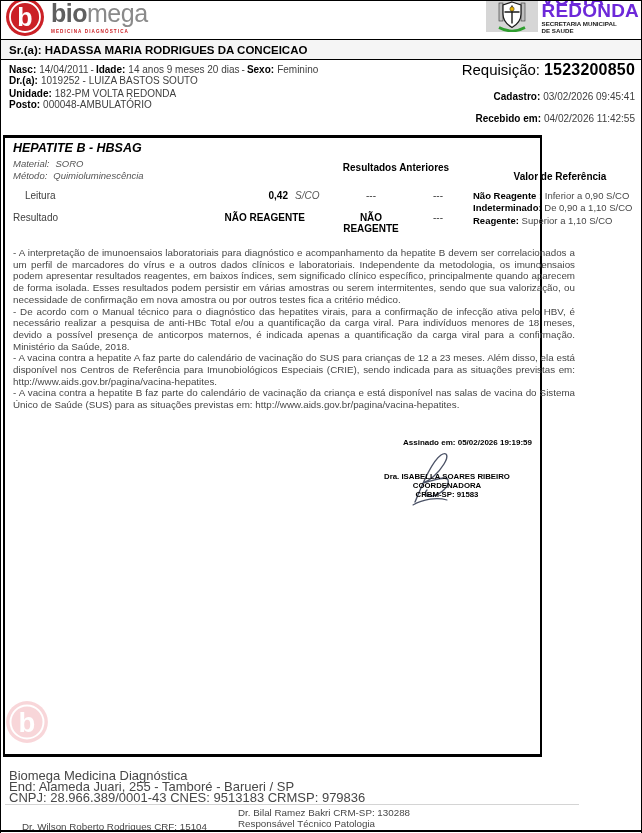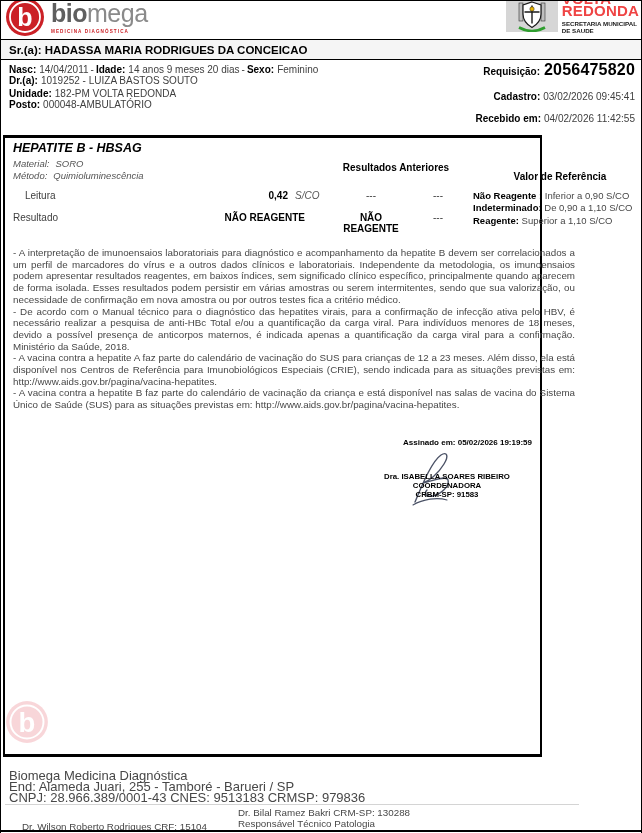--- a/index.html
+++ b/index.html
@@ -14,30 +14,30 @@
   .lbl{font-weight:bold;color:#000;margin-right:3px;}
   .sep{margin:0 2px;}
   
   .brand{left:4px;top:-4px;display:flex;align-items:flex-start;}
   .brand-text{margin-left:6px;margin-top:4px;line-height:1;}
   .brand-name{font-size:25px;letter-spacing:-0.5px;color:#8a8a8a;}
   .brand-name .bn-bold{font-weight:bold;color:#5f5f5f;}
   .brand-tag{font-size:4.6px;color:#cb2026;letter-spacing:1.1px;margin-top:4px;font-weight:bold;}
   .muni{right:2px;top:0;display:flex;align-items:flex-start;}
   .muni-text{margin-left:4px;line-height:1;position:relative;top:-8px;}
-  .muni-city{font-size:15px;font-weight:800;color:#ef4444;letter-spacing:0.2px;line-height:12px;}
+  .muni-city{font-size:19px;font-weight:800;color:#6d28d9;letter-spacing:0.2px;line-height:12px;}
   .muni-dept{font-size:6.2px;font-weight:bold;color:#1a1a1a;margin-top:3px;line-height:7px;}
   
   .name-bar{left:0;top:38px;width:640px;height:21px;background:#f5f5f5;
     border-top:1px solid #000;border-bottom:1px solid #000;box-sizing:border-box;
     display:flex;align-items:center;padding-left:8px;}
   .name-bar .txt{font-size:11.5px;font-weight:bold;color:#000;}
   .info{font-size:10px;}
   .req-row{display:flex;align-items:baseline;justify-content:flex-end;}
-  .req-label{font-size:10px;font-weight:bold;color:#000;margin-right:4px;margin-left:20px;}
+  .req-label{font-size:15px;font-weight:normal;color:#000;margin-right:4px;margin-left:20px;}
   .req-num{font-size:16px;font-weight:bold;color:#000;letter-spacing:0.2px;}
   .meta-line{font-size:10px;text-align:right;}
   
   .main-box{left:2px;top:134px;width:539px;height:622px;box-sizing:border-box;
     border:2px solid #000;border-top:3px solid #000;border-bottom:3px solid #000;}
   .exam-title{left:8px;top:3px;font-size:12.5px;font-weight:bold;font-style:italic;color:#000;}
   .exam-sub{font-size:9.5px;font-style:italic;color:#555;}
   .exam-sub .sl{font-weight:normal;color:#555;margin-right:6px;}
   .col-head{font-size:10px;font-weight:bold;color:#000;text-align:center;}
   .cell{font-size:10px;}
@@ -117,21 +117,21 @@
   </div>
   <div class="abs info" style="left:8px;top:87px;">
     <span class="lbl">Unidade:</span><span>182-PM VOLTA REDONDA</span>
   </div>
   <div class="abs info" style="left:8px;top:98px;">
     <span class="lbl">Posto:</span><span>000048-AMBULATÓRIO</span>
   </div>
 
   <div class="abs req-row" style="right:6px;top:60px;width:300px;">
     <span class="req-label">Requisição:</span>
-    <span class="req-num">2056475820</span>
+    <span class="req-num">1523200850</span>
   </div>
   <div class="abs meta-line" style="right:6px;top:90px;width:300px;">
     <span class="lbl">Cadastro:</span><span>03/02/2026 09:45:41</span>
   </div>
   <div class="abs meta-line" style="right:6px;top:112px;width:300px;">
     <span class="lbl">Recebido em:</span><span>04/02/2026 11:42:55</span>
   </div>
 
   <div class="abs main-box">
 

